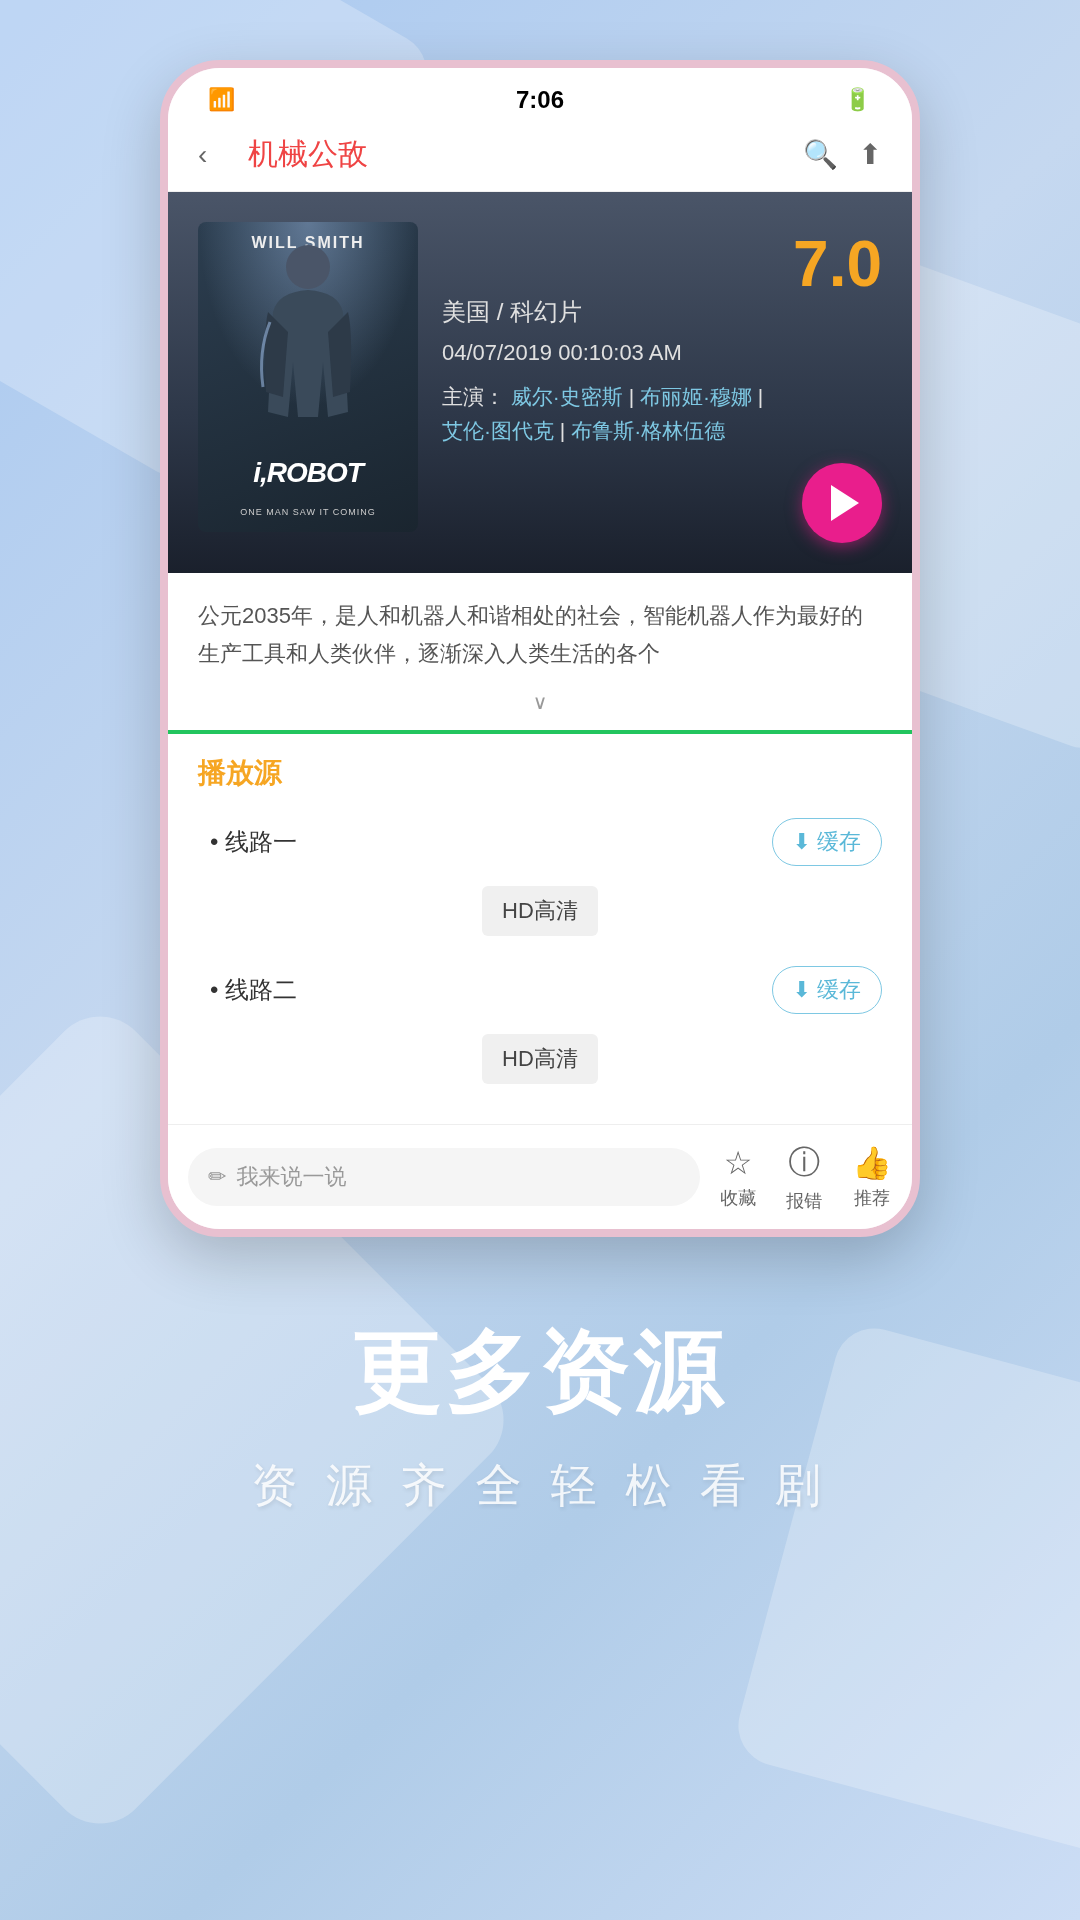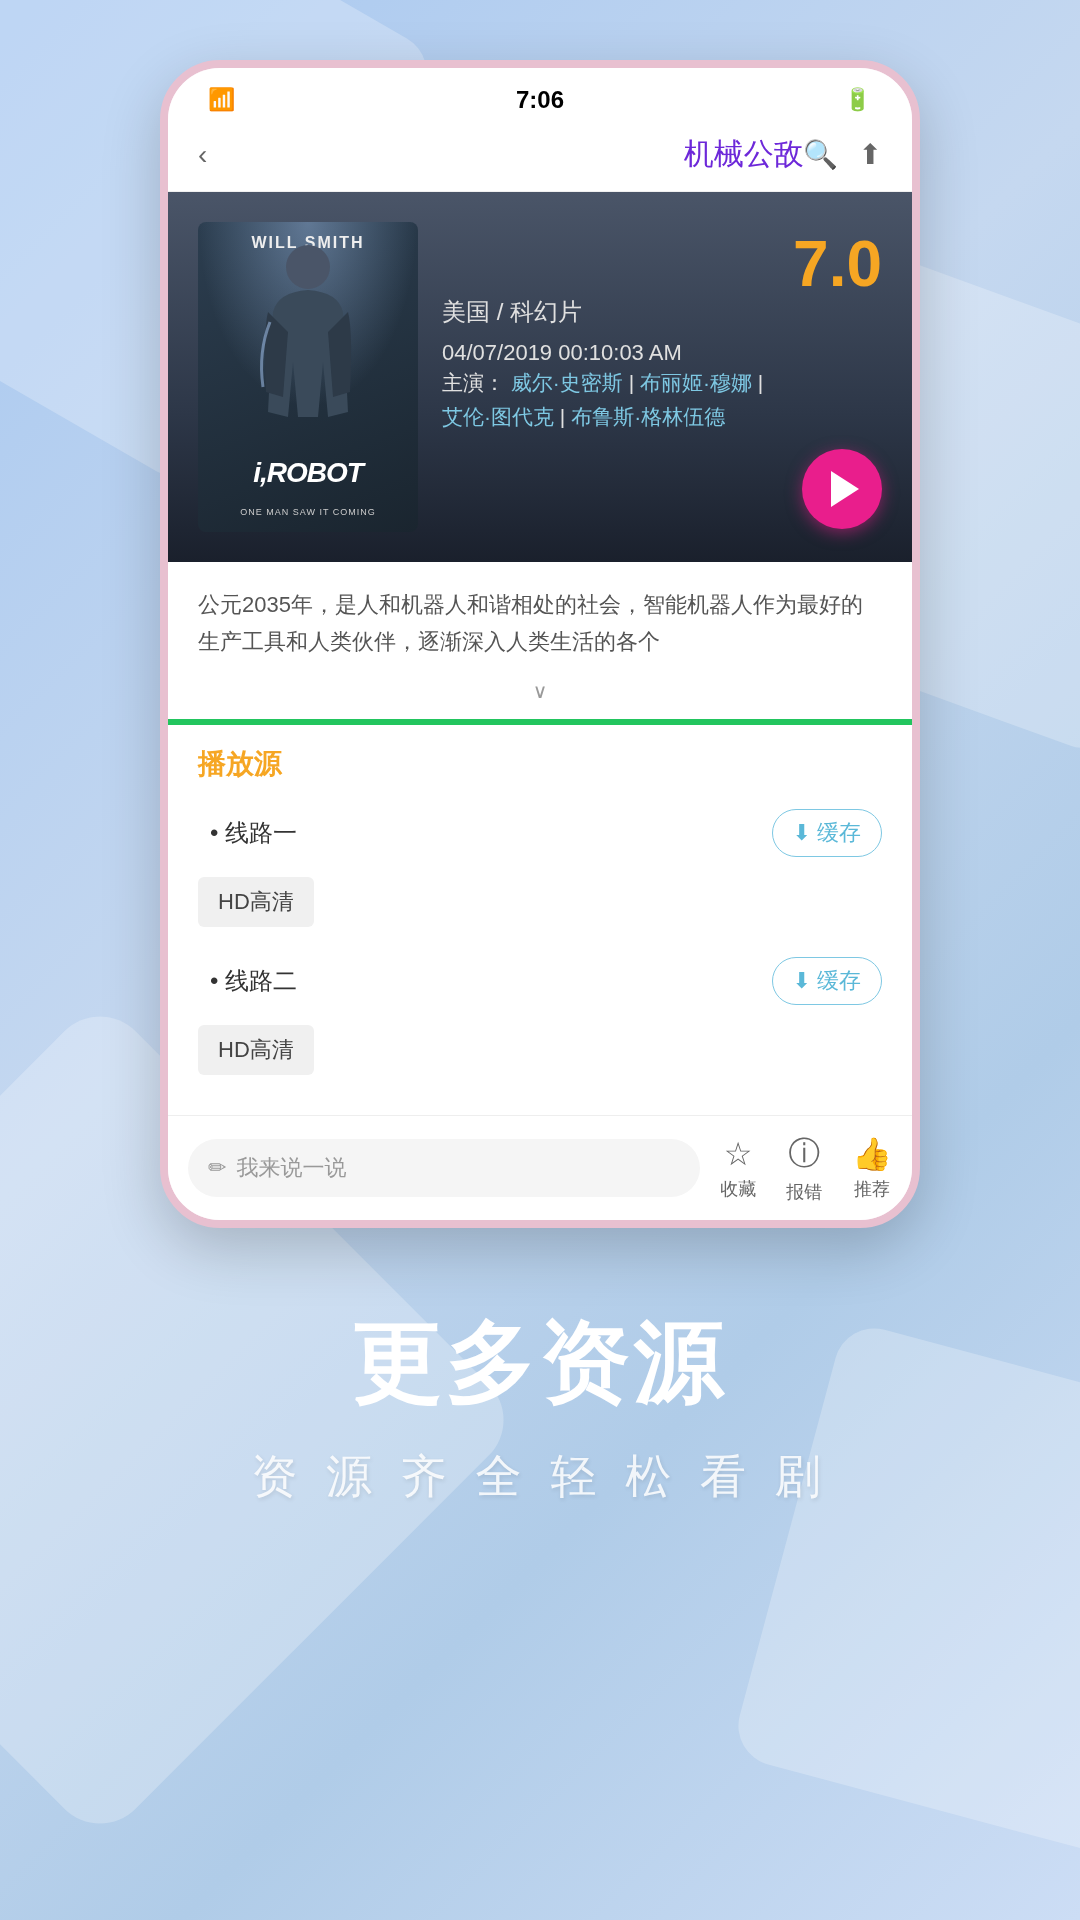--- a/index.html
+++ b/index.html
@@ -90,24 +90,24 @@
       border-bottom: 1px solid #f0f0f0;
     }
     .nav-back {
       font-size: 28px;
       color: #666;
       cursor: pointer;
       width: 50px;
     }
     .nav-title {
       flex: 1;
-      text-align: right;
+      text-align: left;
       font-size: 30px;
       font-weight: 500;
-      color: #6d28d9;
+      color: #ef4444;
     }
     .nav-actions {
       display: flex;
       gap: 20px;
       align-items: center;
     }
     .nav-icon {
       font-size: 28px;
       color: #666;
       cursor: pointer;
@@ -193,20 +193,21 @@
 
     .movie-genre {
       color: #e0e0e0;
       font-size: 24px;
       margin-bottom: 12px;
     }
 
     .movie-date {
       color: #e0e0e0;
       font-size: 22px;
+      margin-bottom: 14px;
     }
 
     .movie-cast {
       color: #e0e0e0;
       font-size: 21px;
       line-height: 1.6;
     }
 
     .cast-link {
       color: #7ec8e3;
@@ -256,21 +257,21 @@
       color: #999;
       font-size: 20px;
       cursor: pointer;
       background: white;
     }
 
     
     .sources-section {
       background: white;
       padding: 0 30px 20px;
-      border-top: 6px solid #22c55e;
+      border-top: 4px solid #22c55e;
     }
 
     .sources-title {
       font-size: 28px;
       font-weight: 600;
       color: #f6a623;
       padding: 20px 0 16px;
     }
 
     .source-row {
@@ -296,20 +297,21 @@
       display: flex;
       align-items: center;
       gap: 6px;
       background: white;
     }
 
     .source-options {
       display: flex;
       gap: 14px;
       padding: 10px 0 20px;
+      justify-content: center;
     }
 
     .quality-badge {
       background: #f0f0f0;
       border-radius: 6px;
       padding: 10px 20px;
       font-size: 22px;
       color: #444;
       cursor: pointer;
     }

